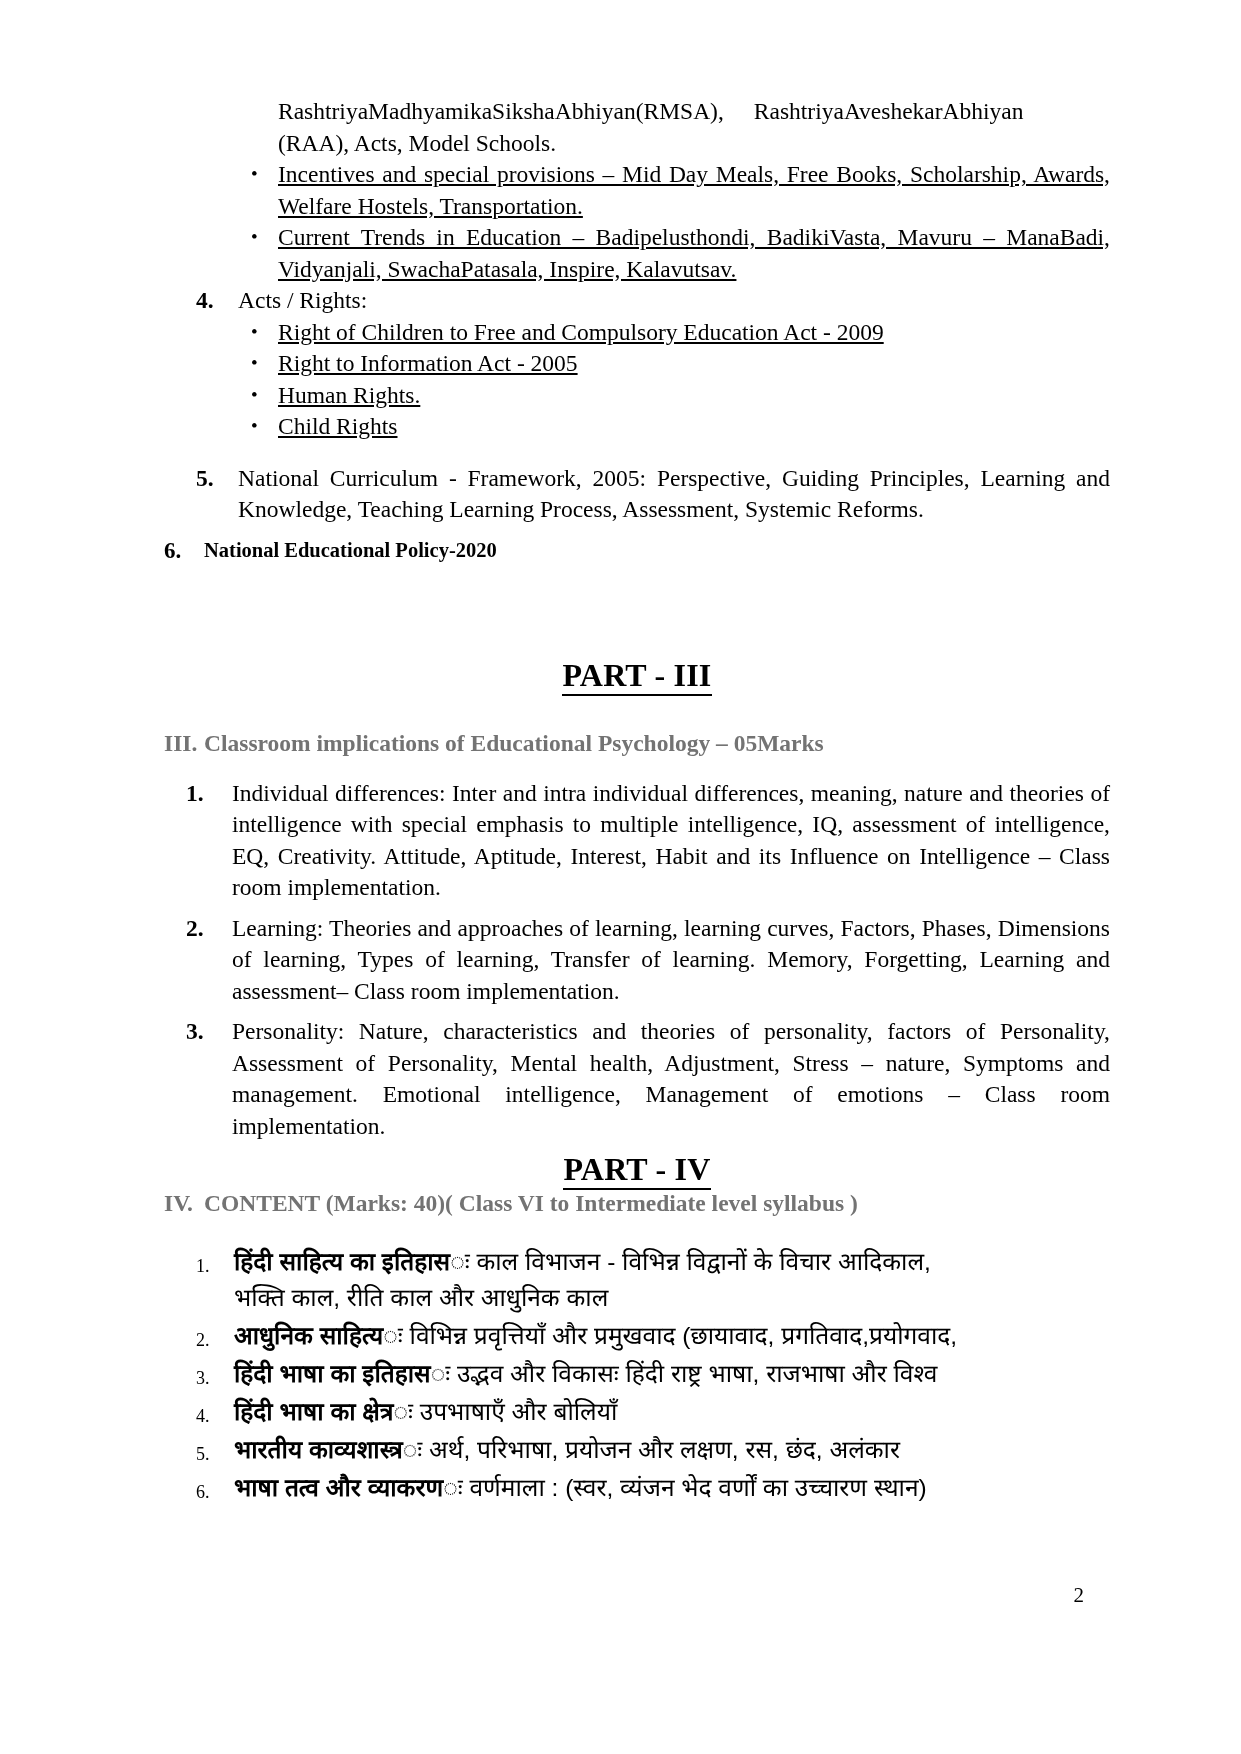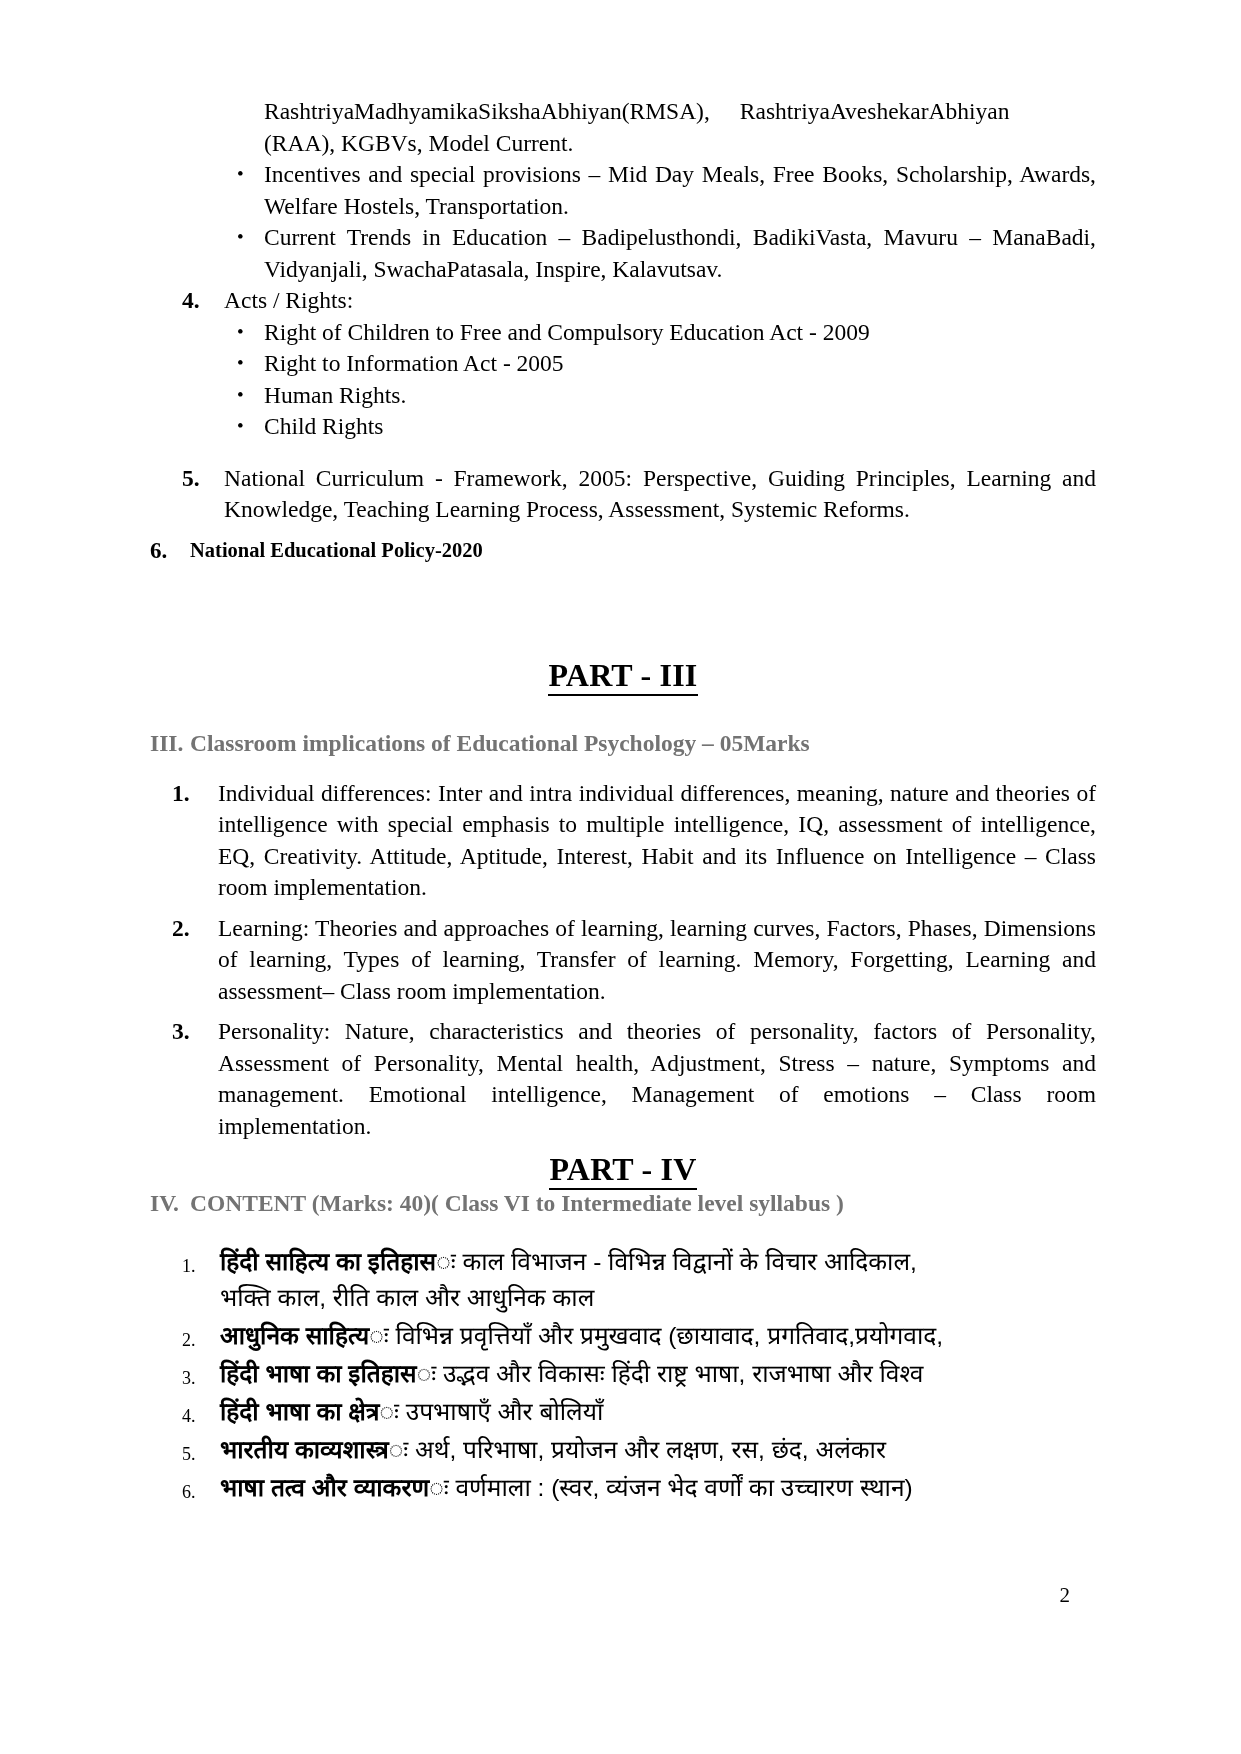--- a/index.html
+++ b/index.html
@@ -10,21 +10,21 @@
   body {
     width: 1241px;
     height: 1754px;
     position: relative;
     font-family: "Liberation Serif", "DejaVu Serif", serif;
     color: #000000;
     overflow: hidden;
   }
   .page {
     position: absolute;
-    left: 2px; top: 0;
+    left: 16px; top: 0;
     width: 1188px;
     height: 1754px;
     background: #ffffff;
   }
   .content {
     position: absolute;
     left: 148px;
     top: 96px;
     width: 946px;
   }
@@ -55,20 +55,21 @@
     list-style: none;
     margin: 0;
     padding: 0;
   }
   ul.bl > li {
     position: relative;
     padding-left: 31px;
     margin-left: 83px;
     margin-bottom: 0px;
     text-align: justify;
+    text-decoration: underline;
   }
   ul.bl > li::before {
     content: "\2022";
     position: absolute;
     left: 4px;
     top: -1px;
     font-size: 19px;
     line-height: 31.5px;
   }
   ul.bl > li.nj { text-align: left; }
@@ -182,21 +183,21 @@
   .sp-xl { height: 58px; }
 </style>
 </head>
 <body>
 
 <div class="page">
   <div class="content">
 
     <div class="ser cont-para">
       <span>RashtriyaMadhyamikaSikshaAbhiyan(RMSA),</span><span class="spaced"></span><span>RashtriyaAveshekarAbhiyan</span>
-      <div>(RAA), KGBVs, Model Current.</div>
+      <div>(RAA), Acts, Model Schools.</div>
     </div>
 
     <ul class="bl ser">
       <li>Incentives and special provisions – Mid Day Meals, Free Books, Scholarship, Awards, Welfare Hostels, Transportation.</li>
       <li>Current Trends in Education – Badipelusthondi, BadikiVasta, Mavuru – ManaBadi, Vidyanjali, SwachaPatasala, Inspire, Kalavutsav.</li>
     </ul>
 
     <div class="ser numitem">
       <span class="num">4.</span>
       <span class="b">Acts / Rights:</span>

